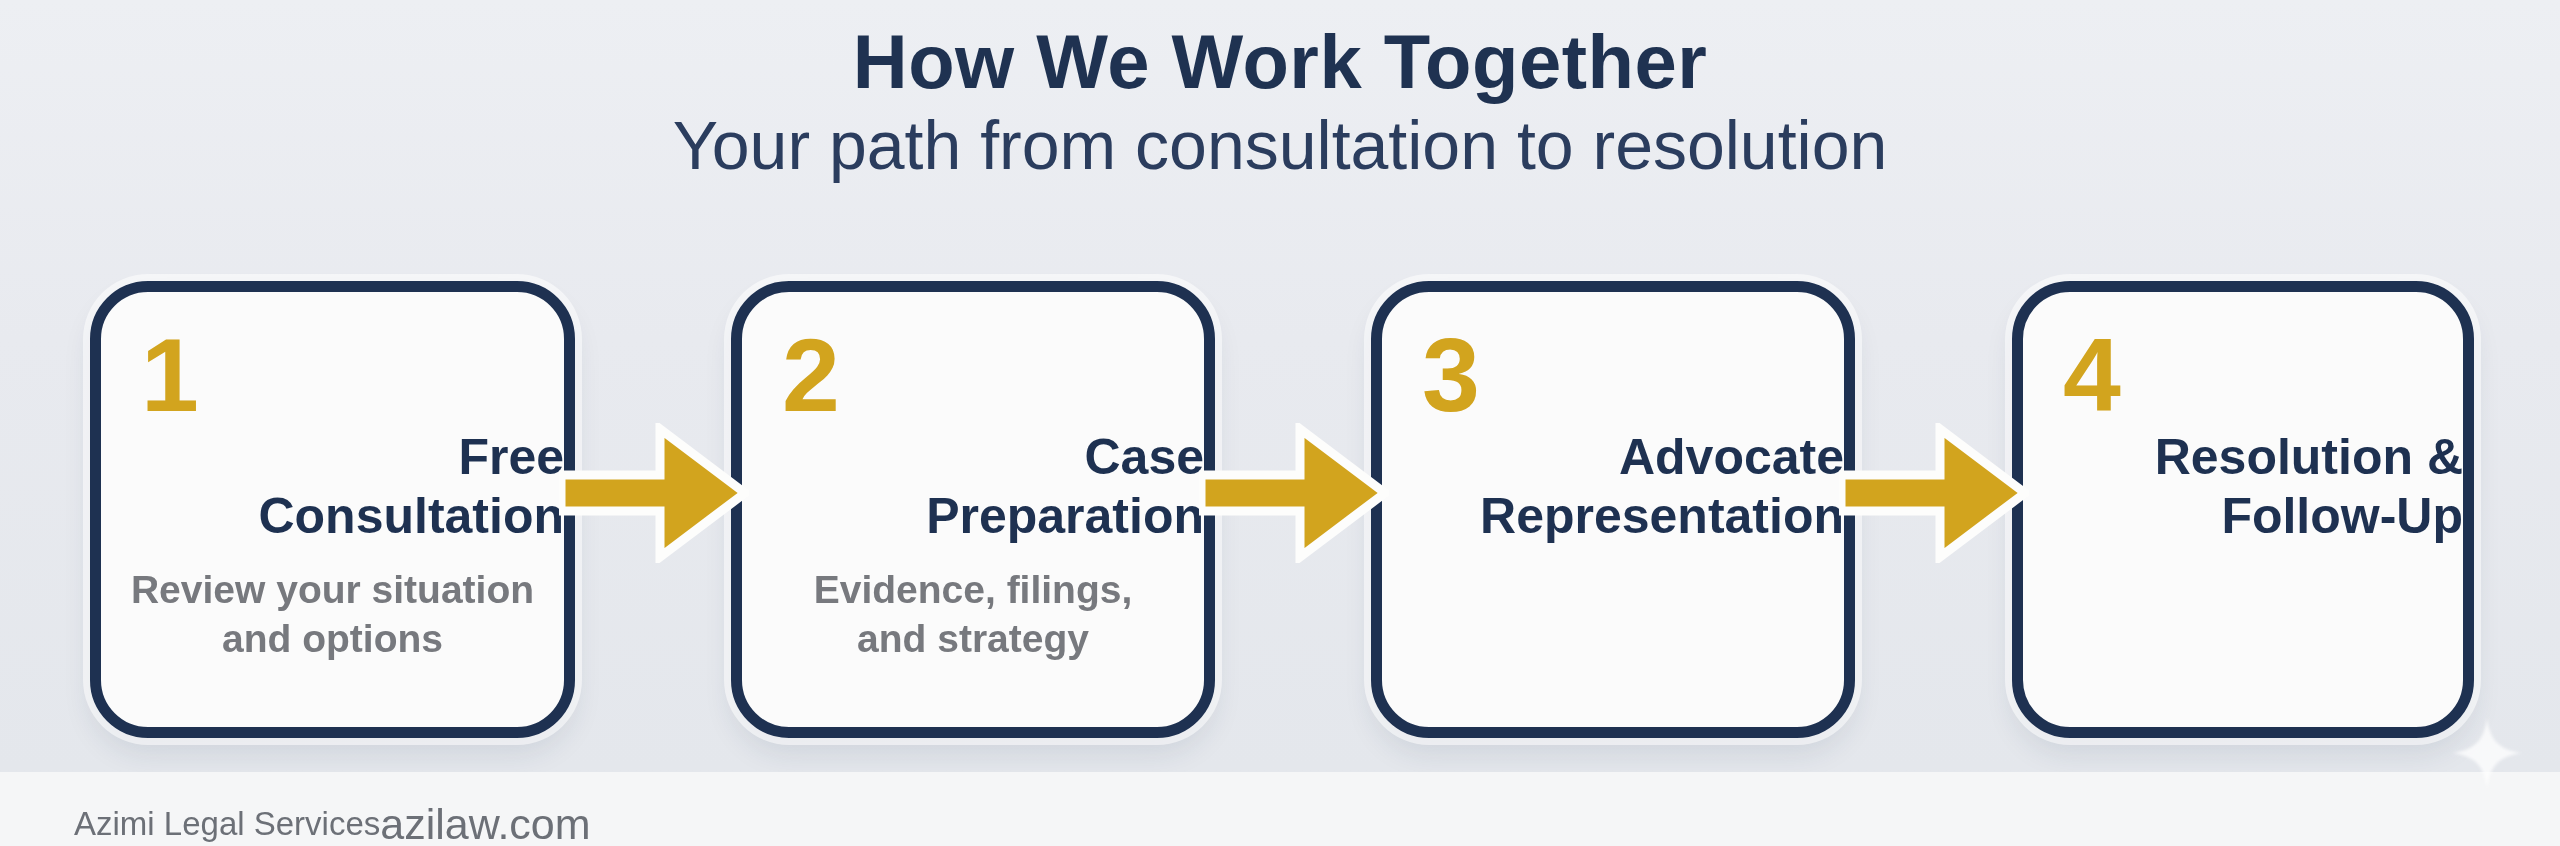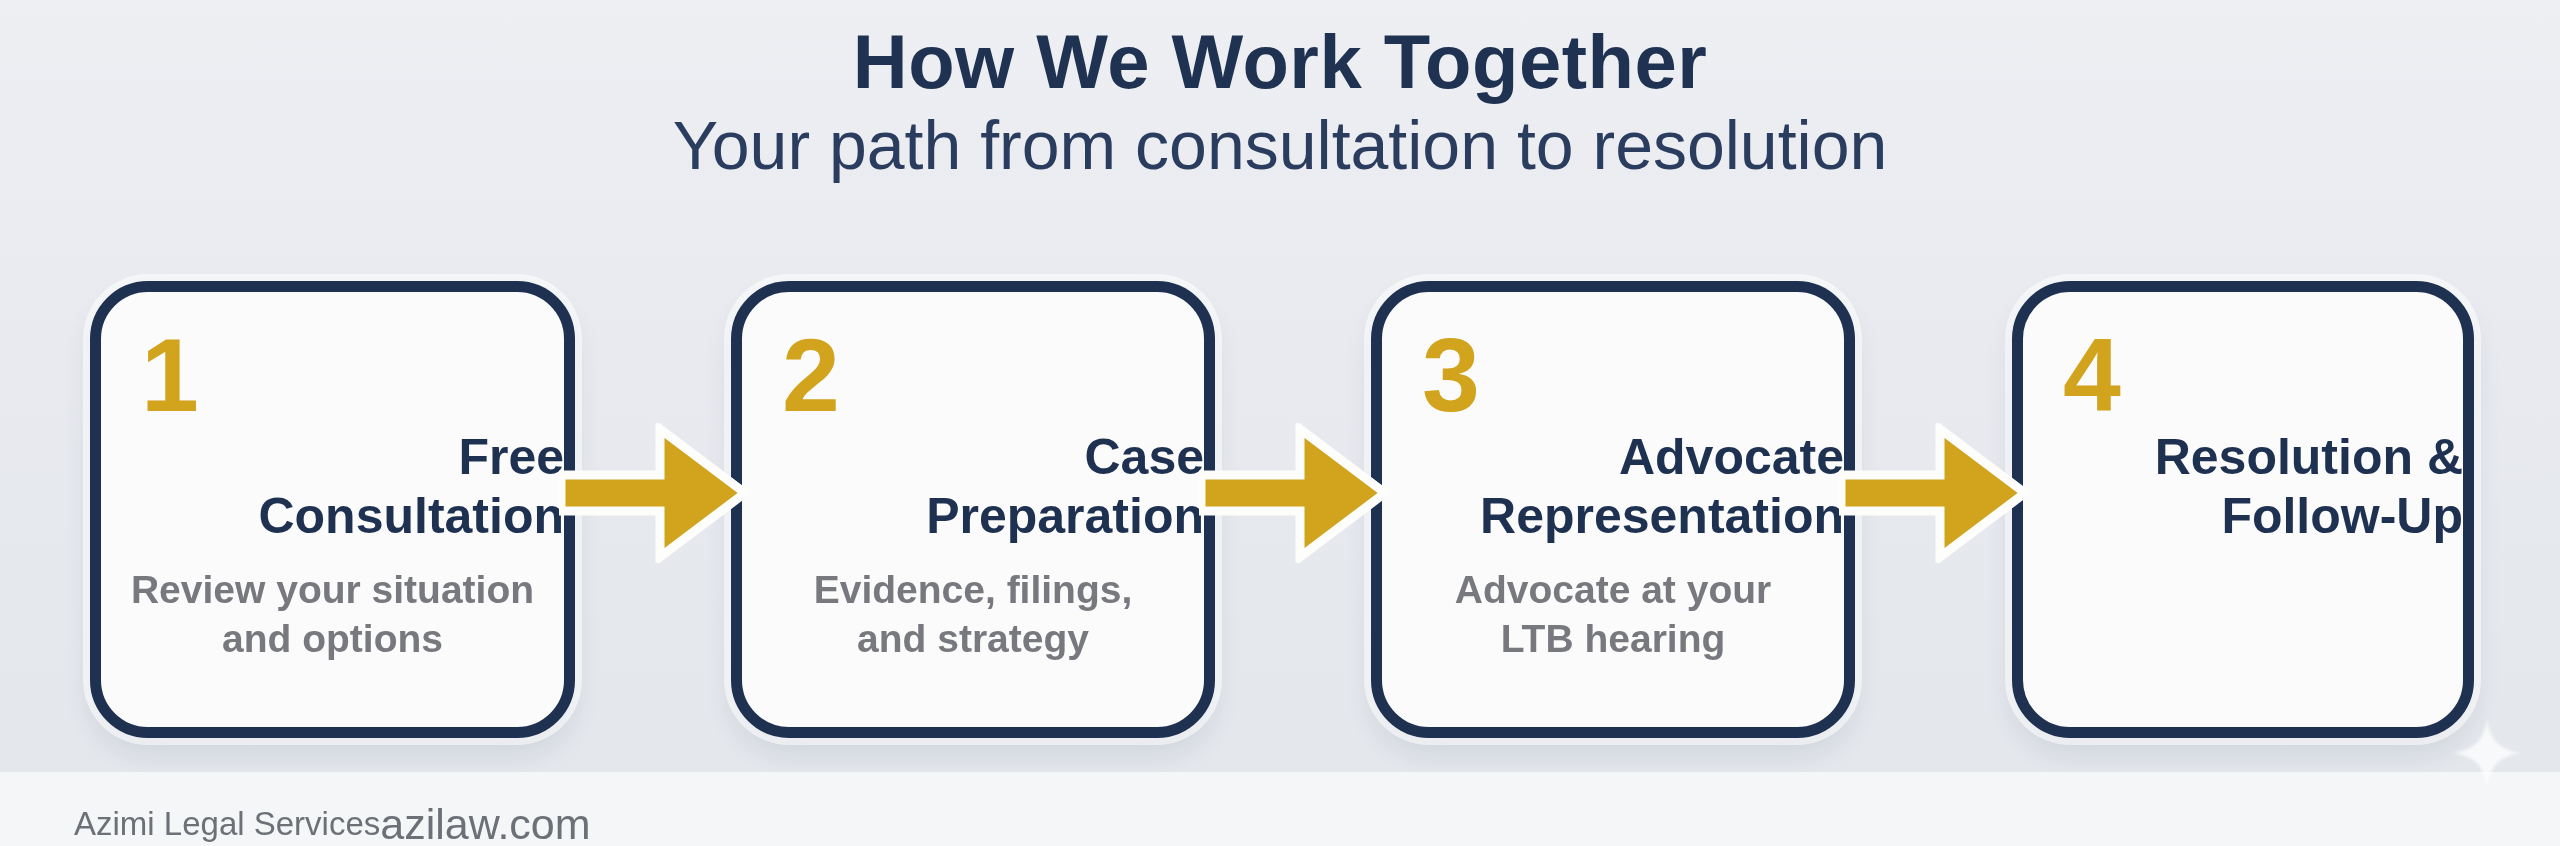--- a/index.html
+++ b/index.html
@@ -153,22 +153,20 @@
     <div class="step-title">Case
 Preparation</div>
     <div class="step-desc">Evidence, filings,
 and strategy</div>
   </div>
 
   <div class="step-card pos-3">
     <div class="step-number">3</div>
     <div class="step-title">Advocate
 Representation</div>
-    <div class="step-desc">Advocate at your
-LTB hearing</div>
   </div>
 
   <div class="step-card pos-4">
     <div class="step-number">4</div>
     <div class="step-title">Resolution &amp;
 Follow-Up</div>
   </div>
 
   <div class="step-arrow gap-1">
     <svg viewBox="0 0 190 140" preserveAspectRatio="none" aria-hidden="true">

